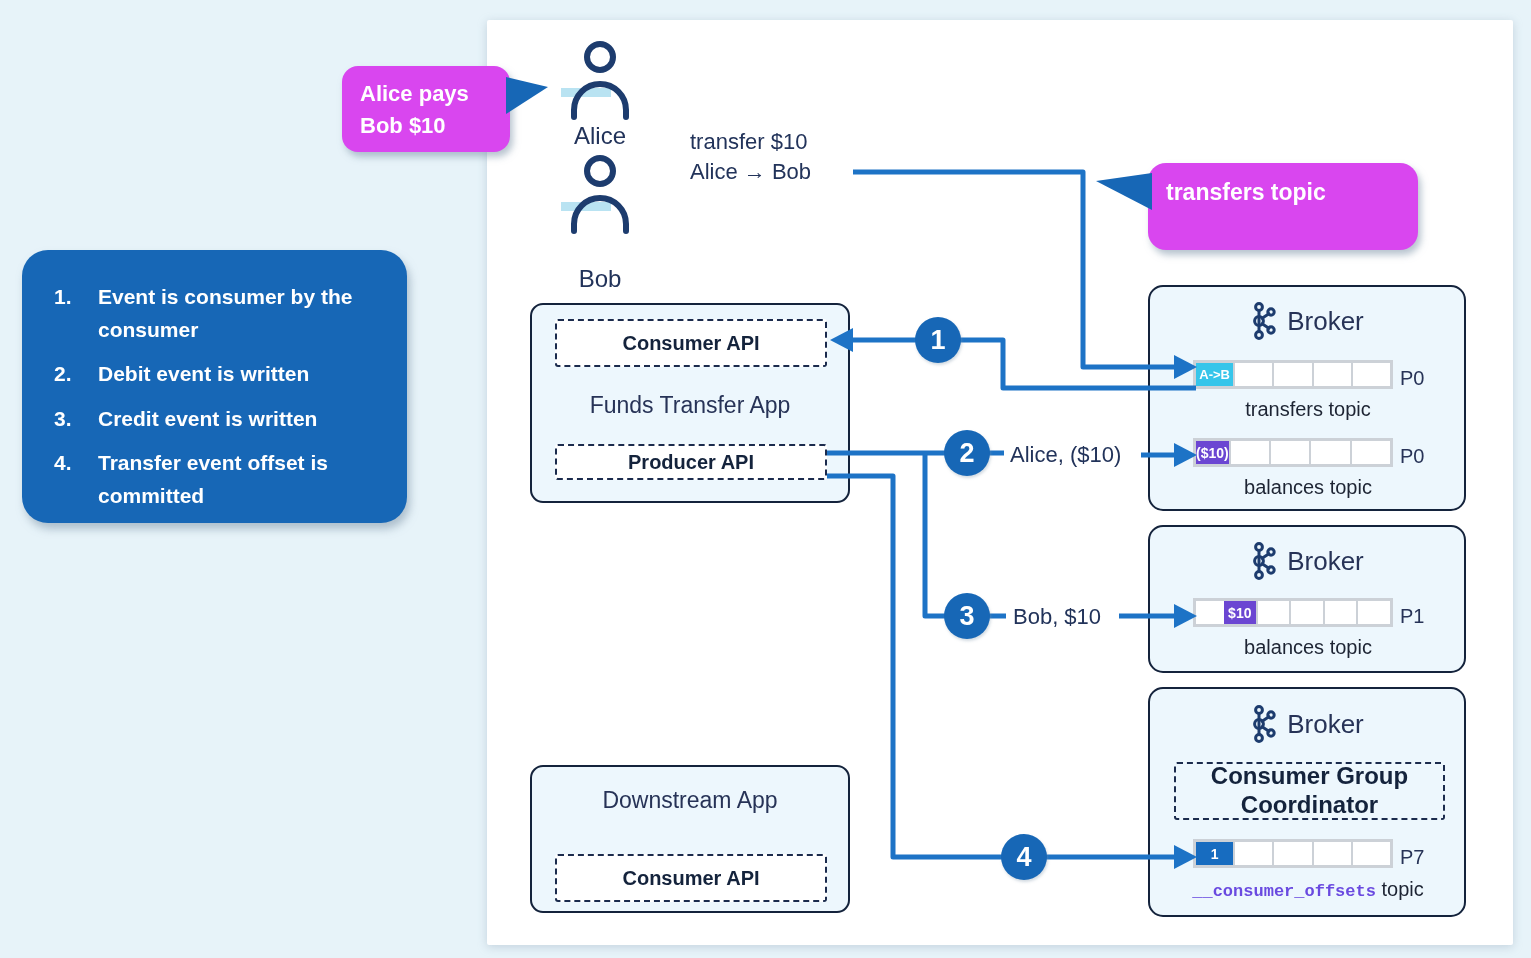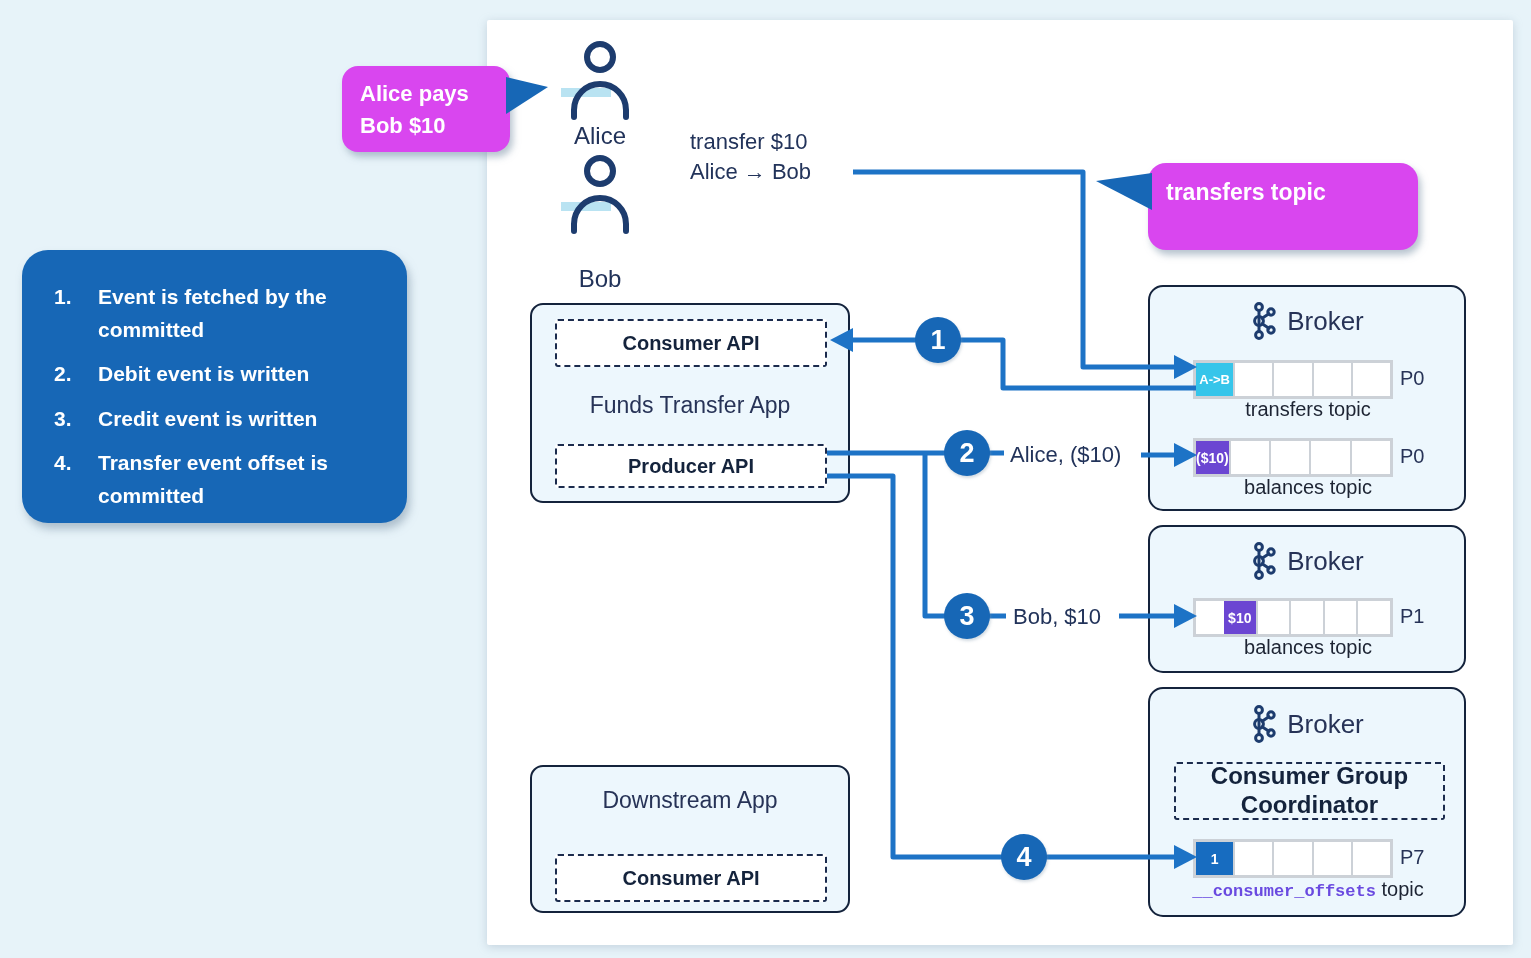--- a/index.html
+++ b/index.html
@@ -62,21 +62,21 @@
     color:#14233c; font-size:20px; font-weight:bold; text-align:center; line-height:1.2;
   }
   .brokerhead {
     position:absolute; width:100%; display:flex; align-items:center; justify-content:center; gap:11px;
     color:#273357; font-size:26px;
   }
 
   
   .partition {
     position:absolute; display:flex; background:#fff;
-    border:3px solid #ccd1d7; width:200px; height:39px;
+    border:3px solid #ccd1d7; width:200px; height:29px;
   }
   .cell { flex:1; background:#fff; border-right:2px solid #ccd1d7; }
   .cell:last-child { border-right:none; }
   .cell.first {
     display:flex; align-items:center; justify-content:center;
     color:#fff; font-weight:bold; font-size:14px; letter-spacing:0;
   }
   .plabel { position:absolute; width:44px; color:#273357; font-size:20px; line-height:36px; }
   .caption { position:absolute; text-align:center; color:#1d2433; font-size:20px; }
   .caption .code { font-family:"Liberation Mono", monospace; font-weight:bold; color:#6a4ae0; font-size:17px; }
@@ -95,21 +95,21 @@
 
 <div class="page">
 
   <div class="canvas"></div>
 
   <div class="appbox" style="left:530px; top:303px; width:320px; height:200px;">
     <div class="dashedbox" style="left:23px; top:14px; width:272px; height:48px;">
       <span>Consumer API</span>
     </div>
     <div class="apptitle" style="top:87px;">Funds Transfer App</div>
-    <div class="dashedbox" style="left:23px; top:139px; width:272px; height:44px;">
+    <div class="dashedbox" style="left:23px; top:139px; width:272px; height:36px;">
       <span>Producer API</span>
     </div>
   </div>
 
   <div class="appbox" style="left:530px; top:765px; width:320px; height:148px;">
     <div class="apptitle" style="top:20px;">Downstream App</div>
     <div class="dashedbox" style="left:23px; top:87px; width:272px; height:48px;">
       <span>Consumer API</span>
     </div>
   </div>
@@ -256,21 +256,21 @@
   <div class="tail-right" style="left:506px; top:77px;"></div>
 
   <div class="bubble" style="left:1148px; top:163px; width:270px; height:87px; padding:13px 0 0 18px; font-size:23px; line-height:33px; border-radius:18px;">
     <span class="ln">transfers topic</span>
   </div>
   <div class="tail-left" style="left:1096px; top:173px;"></div>
 
   <div class="infobox">
     <div class="item">
       <span class="num">1.</span>
-      <span class="txt">Event is fetched by the committed</span>
+      <span class="txt">Event is consumer by the consumer</span>
     </div>
     <div class="item">
       <span class="num">2.</span>
       <span class="txt">Debit event is written</span>
     </div>
     <div class="item">
       <span class="num">3.</span>
       <span class="txt">Credit event is written</span>
     </div>
     <div class="item">

